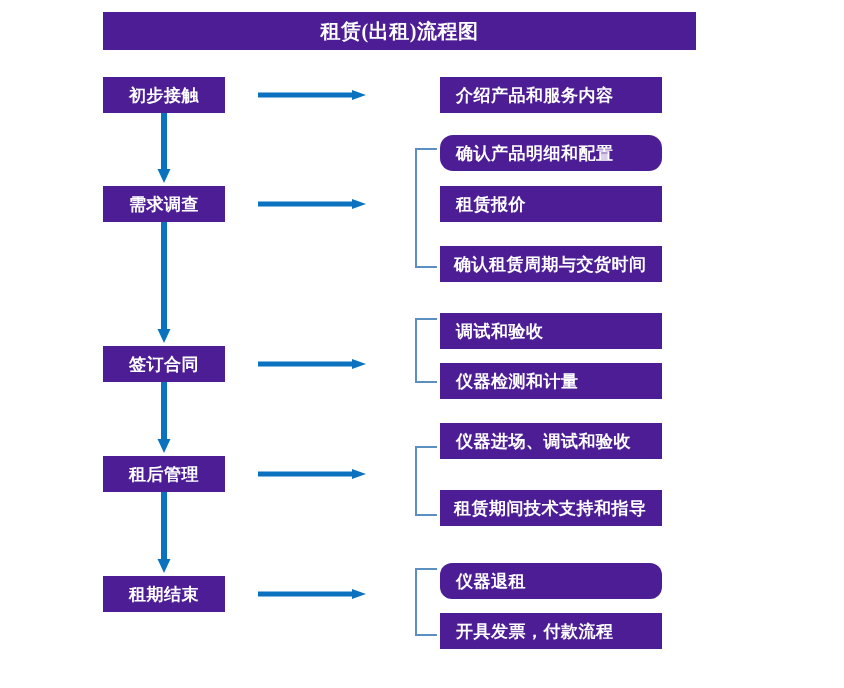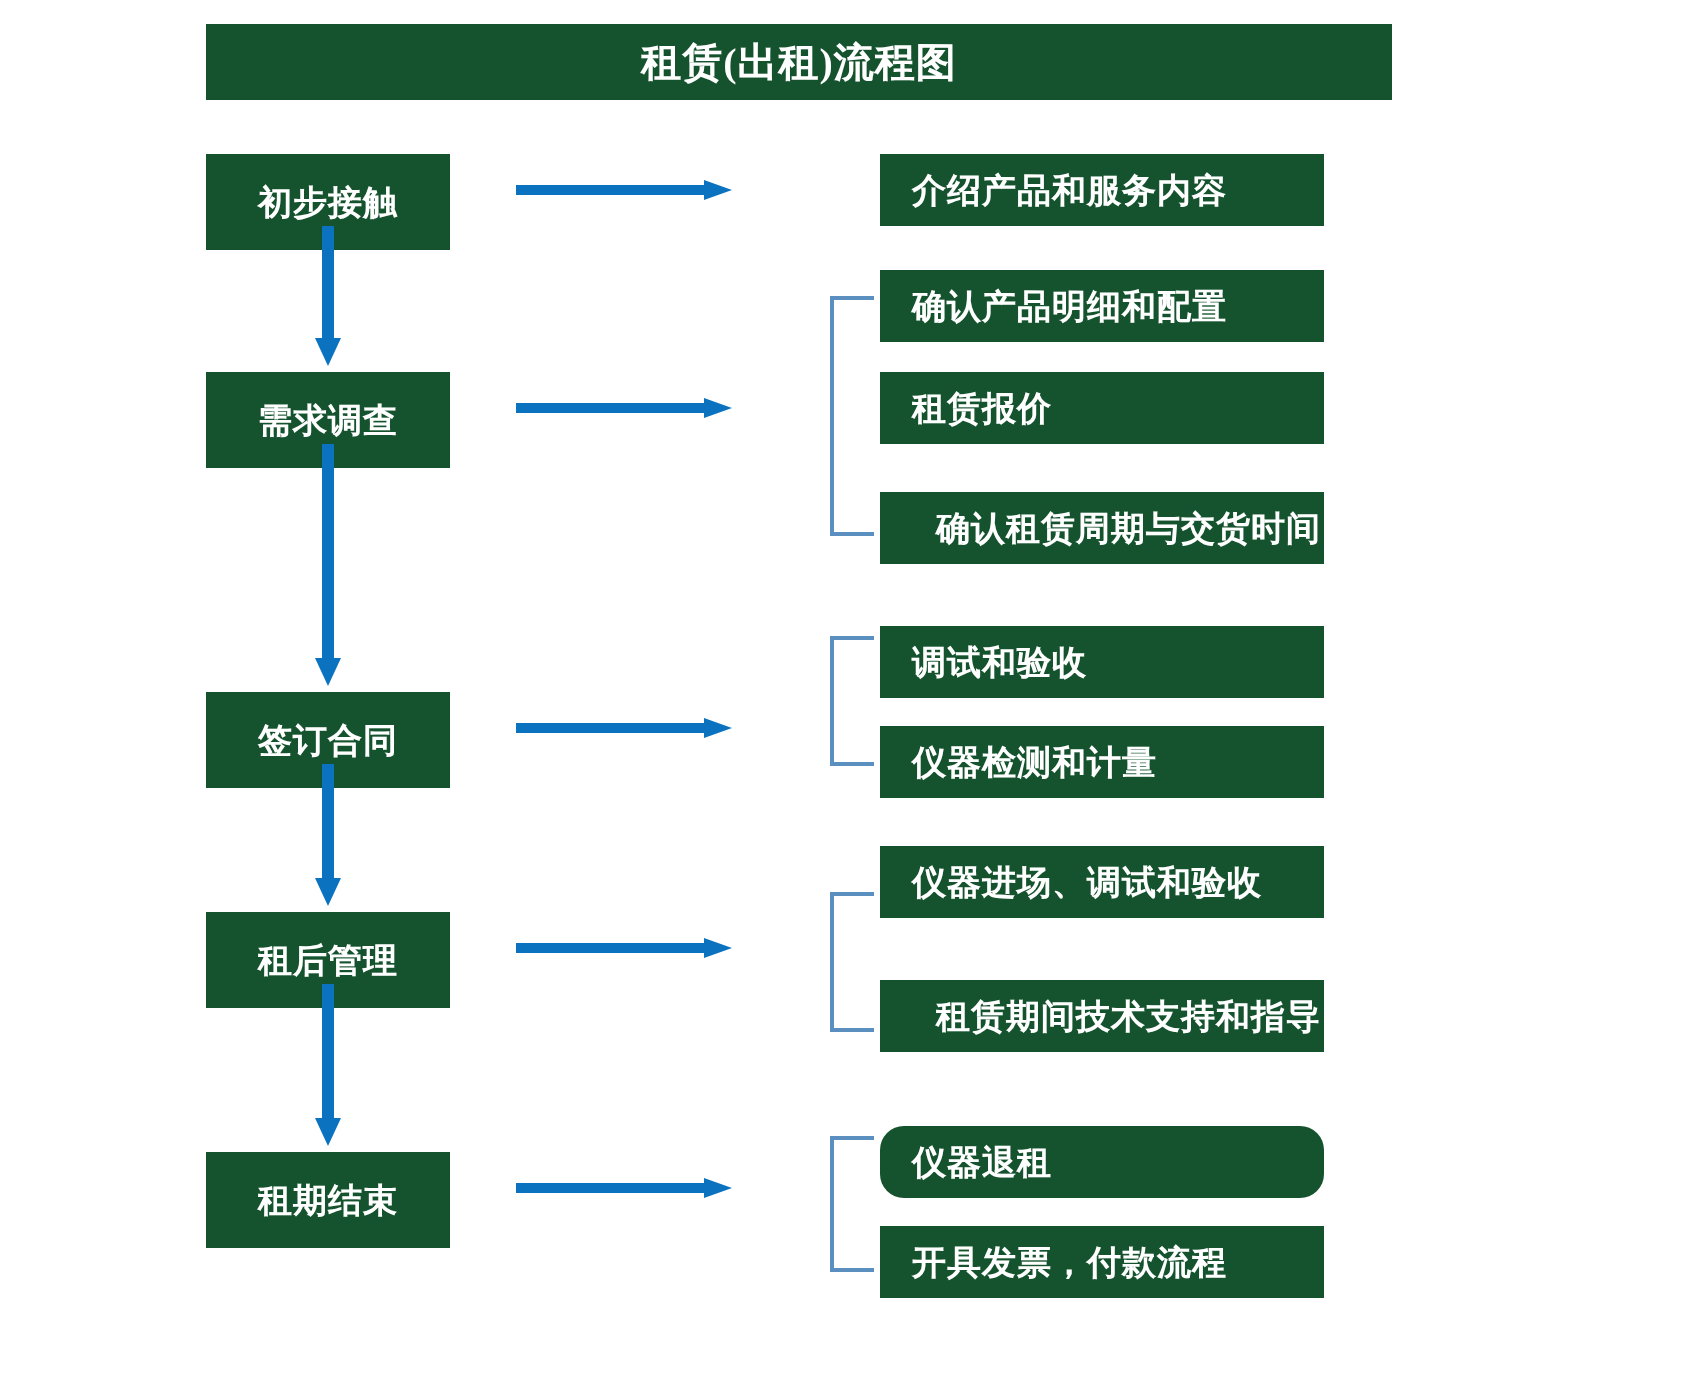--- a/index.html
+++ b/index.html
@@ -15,54 +15,54 @@
     font-family: "Liberation Serif", "DejaVu Serif", serif;
   }
   #diagram {
     position: absolute;
     left: 0; top: 0;
     width: 844px;
     height: 688px;
   }
   .box {
     position: absolute;
-    background: #14532d;
+    background: #4c1d95;
     color: #ffffff;
     font-weight: bold;
     display: flex;
     align-items: center;
     box-sizing: border-box;
     letter-spacing: 0.5px;
     white-space: nowrap;
   }
   .title-bar {
     left: 103px;
     top: 12px;
     width: 593px;
     height: 38px;
     justify-content: center;
     font-size: 20px;
   }
   .stage-box {
     left: 103px;
     width: 122px;
-    height: 48px;
+    height: 36px;
     justify-content: center;
     font-size: 17px;
   }
   .detail-box {
     left: 440px;
     width: 222px;
     height: 36px;
     justify-content: flex-start;
     padding-left: 16px;
     font-size: 17px;
   }
   .detail-box.wide {
-    padding-left: 28px;
+    padding-left: 14px;
   }
   .v-arrow {
     position: absolute;
     width: 20px;
   }
   .h-arrow {
     position: absolute;
     height: 16px;
     width: 110px;
   }
@@ -125,21 +125,21 @@
     <rect x="0" y="5.5" width="96" height="5" fill="#0b72bf"></rect>
     <polygon points="94,3 94,13 108,8" fill="#0b72bf"></polygon>
   </svg>
 
   <div class="bracket" style="left:415px; top:148px; height:120px;"></div>
   <div class="bracket" style="left:415px; top:318px; height:65px;"></div>
   <div class="bracket" style="left:415px; top:446px; height:70px;"></div>
   <div class="bracket" style="left:415px; top:568px; height:68px;"></div>
 
   <div class="box detail-box" style="top:77px;">介绍产品和服务内容</div>
-  <div class="box detail-box" style="top:135px;">确认产品明细和配置</div>
+  <div class="box detail-box" style="top:135px;border-radius:13px;">确认产品明细和配置</div>
   <div class="box detail-box" style="top:186px;">租赁报价</div>
   <div class="box detail-box wide" style="top:246px;">确认租赁周期与交货时间</div>
   <div class="box detail-box" style="top:313px;">调试和验收</div>
   <div class="box detail-box" style="top:363px;">仪器检测和计量</div>
   <div class="box detail-box" style="top:423px;">仪器进场、调试和验收</div>
   <div class="box detail-box wide" style="top:490px;">租赁期间技术支持和指导</div>
   <div class="box detail-box" style="top:563px;border-radius:12px;">仪器退租</div>
   <div class="box detail-box" style="top:613px;">开具发票，付款流程</div>
 
 </div>

